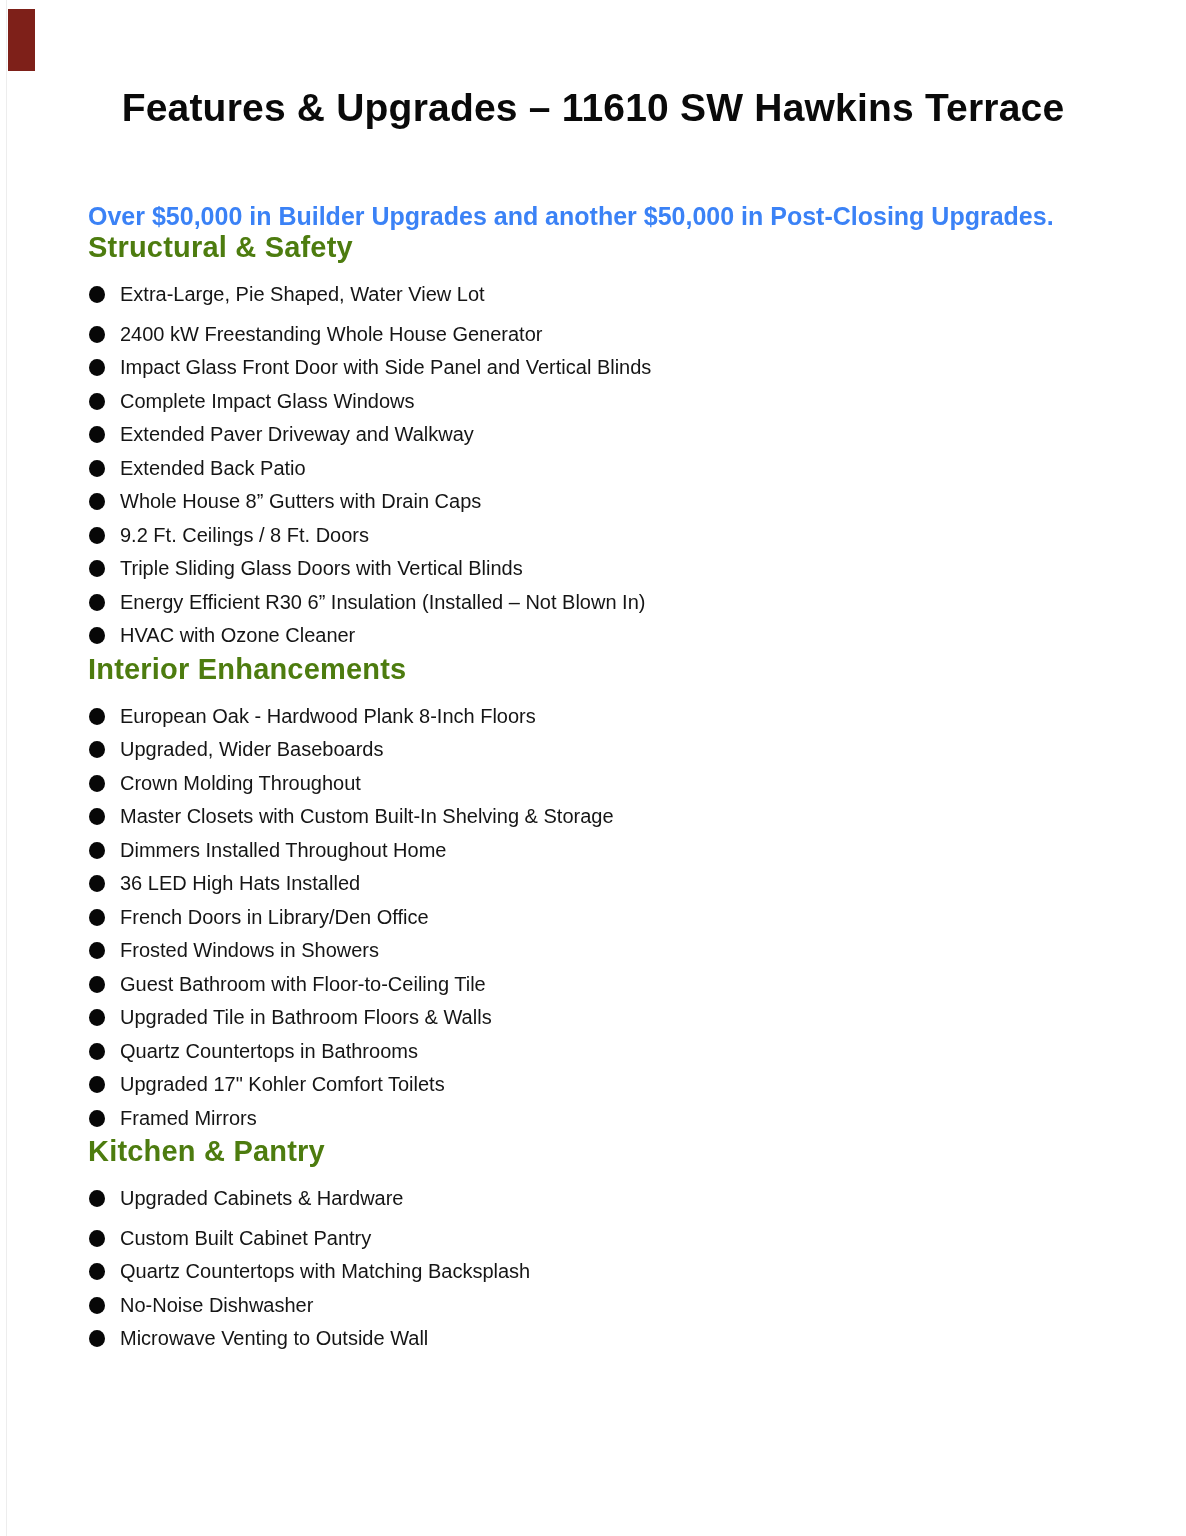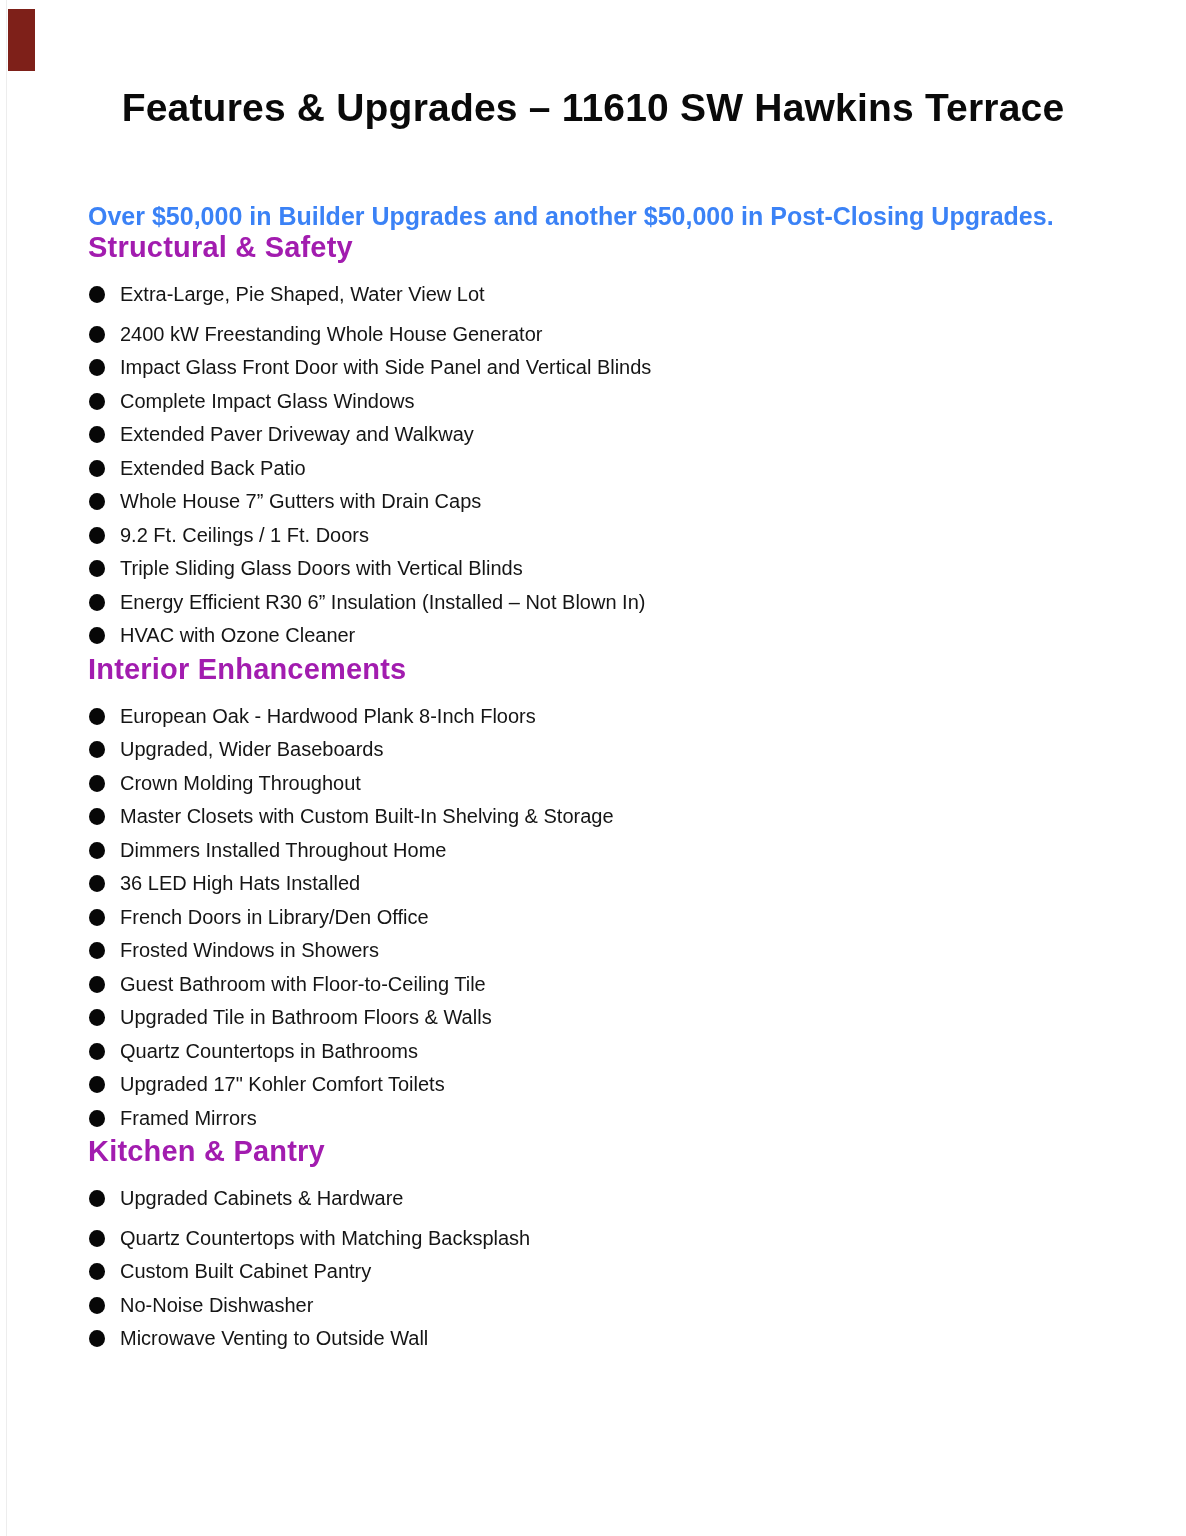--- a/index.html
+++ b/index.html
@@ -37,21 +37,21 @@
     margin: 72px 0 0 88px;
     font-size: 25px;
     font-weight: bold;
     color: #3b82f6;
   }
   section.sec { margin: 0; }
   section.sec h2 {
     margin: 0 0 0 88px;
     font-size: 29px;
     font-weight: bold;
-    color: #a21caf;
+    color: #4d7c0f;
     letter-spacing: 0.2px;
   }
   .sec-0 { margin-top: 54px; }
   .sec-1 { margin-top: 56px; }
   .sec-2 { margin-top: 32px; }
   ul.feature-list {
     list-style: none;
     margin: 14px 0 0 0;
     padding: 0 0 0 89px;
   }
@@ -103,25 +103,25 @@
           <li>
             <span class="dot"></span>
             <span>Extended Paver Driveway and Walkway</span>
           </li>
           <li>
             <span class="dot"></span>
             <span>Extended Back Patio</span>
           </li>
           <li>
             <span class="dot"></span>
-            <span>Whole House 7” Gutters with Drain Caps</span>
-          </li>
-          <li>
-            <span class="dot"></span>
-            <span>9.2 Ft. Ceilings / 1 Ft. Doors</span>
+            <span>Whole House 8” Gutters with Drain Caps</span>
+          </li>
+          <li>
+            <span class="dot"></span>
+            <span>9.2 Ft. Ceilings / 8 Ft. Doors</span>
           </li>
           <li>
             <span class="dot"></span>
             <span>Triple Sliding Glass Doors with Vertical Blinds</span>
           </li>
           <li>
             <span class="dot"></span>
             <span>Energy Efficient R30 6” Insulation (Installed – Not Blown In)</span>
           </li>
           <li>
@@ -189,25 +189,25 @@
       </section>
       <section class="sec sec-2">
         <h2>Kitchen &amp; Pantry</h2>
         <ul class="feature-list gap-after-first">
           <li>
             <span class="dot"></span>
             <span>Upgraded Cabinets &amp; Hardware</span>
           </li>
           <li>
             <span class="dot"></span>
+            <span>Custom Built Cabinet Pantry</span>
+          </li>
+          <li>
+            <span class="dot"></span>
             <span>Quartz Countertops with Matching Backsplash</span>
-          </li>
-          <li>
-            <span class="dot"></span>
-            <span>Custom Built Cabinet Pantry</span>
           </li>
           <li>
             <span class="dot"></span>
             <span>No-Noise Dishwasher</span>
           </li>
           <li>
             <span class="dot"></span>
             <span>Microwave Venting to Outside Wall</span>
           </li>
         </ul>

